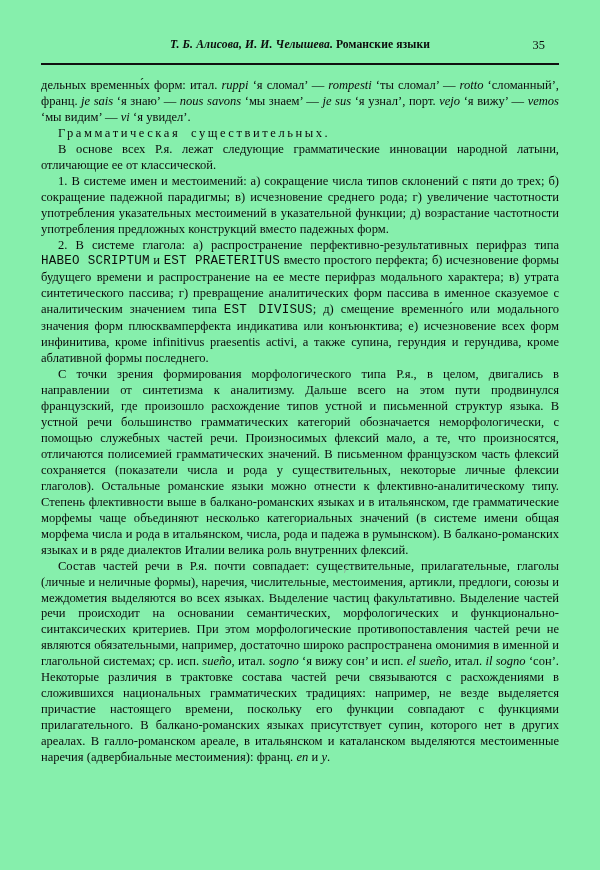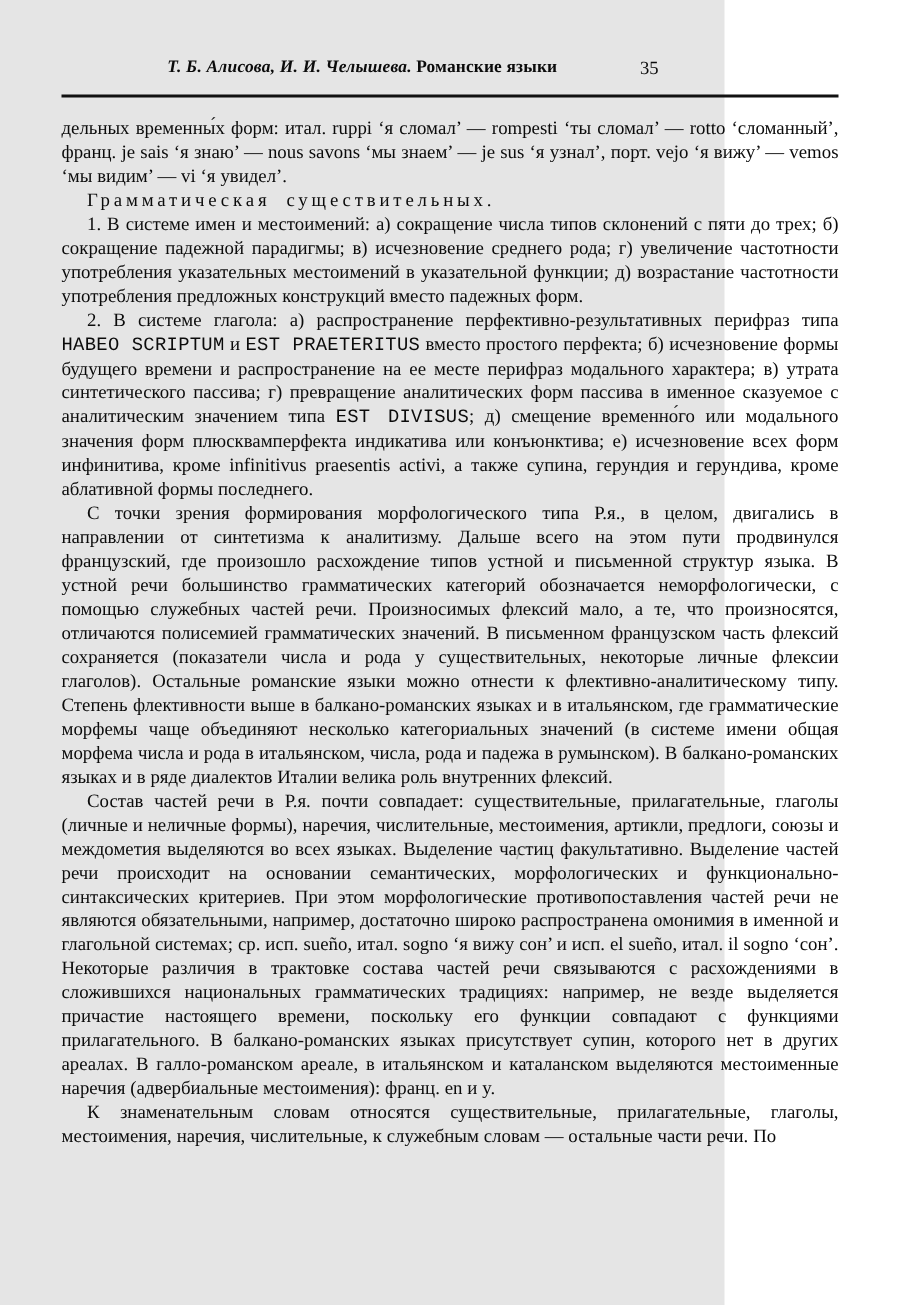--- a/index.html
+++ b/index.html
@@ -9,23 +9,23 @@
   }
   body {
     width: 600px;
     height: 870px;
     font-family: "Liberation Serif", "DejaVu Serif", serif;
     color: #0b0b0b;
     overflow: hidden;
   }
   .page {
     position: relative;
-    width: 483px;
+    width: 600px;
     height: 870px;
-    background: #e5e5e5;
+    background: #86efac;
     box-sizing: border-box;
     padding: 0;
   }
   
   .runhead {
     position: absolute;
     top: 38px;
     left: 41px;
     right: 41px;
     height: 18px;
@@ -45,21 +45,21 @@
     font-style: italic;
     font-weight: 600;
     letter-spacing: 0.15px;
   }
   .runhead-title {
     font-weight: 700;
     letter-spacing: 0.1px;
   }
   .runhead-page {
     position: absolute;
-    right: 3px;
+    right: 14px;
     top: 0;
     font-size: 12.4px;
     font-weight: 400;
     font-style: normal;
   }
   .rule {
     position: absolute;
     top: 63px;
     left: 41px;
     width: 518px;
@@ -87,21 +87,21 @@
   }
   p.spaced-head {
     margin: 0;
     font-size: 12.55px;
     line-height: 15.95px;
     text-indent: 17px;
     letter-spacing: 2.55px;
     text-align: left;
     word-spacing: 5px;
   }
-  .it { }
+  .it { font-style: italic; }
   .caps-lat { font-style: normal; letter-spacing: 0.2px; font-family: Liberation Mono, monospace; }
   .lat { font-style: normal; }
   
   .speck {
     position: absolute;
     left: 345px;
     top: 566px;
     width: 1px;
     height: 7px;
     background: #9a9a9a;
@@ -123,28 +123,28 @@
   </div>
 
   <div class="rule"></div>
 
   <div class="body-col">
 
     <p class="para">дельных временны́х форм: итал. <span class="it">ruppi</span> ‘я сломал’ — <span class="it">rompesti</span> ‘ты сломал’ — <span class="it">rotto</span> ‘сломанный’, франц. <span class="it">je sais</span> ‘я знаю’ — <span class="it">nous savons</span> ‘мы знаем’ — <span class="it">je sus</span> ‘я узнал’, порт. <span class="it">vejo</span> ‘я вижу’ — <span class="it">vemos</span> ‘мы видим’ — <span class="it">vi</span> ‘я увидел’.</p>
 
     <p class="spaced-head">Грамматическая существительных.</p>
 
+    <p class="para indent">В основе всех Р.я. лежат следующие грамматические инновации народной латыни, отличающие ее от классической.</p>
 
     <p class="para indent">1. В системе имен и местоимений: а) сокращение числа типов склонений с пяти до трех; б) сокращение падежной парадигмы; в) исчезновение среднего рода; г) увеличение частотности употребления указательных местоимений в указательной функции; д) возрастание частотности употребления предложных конструкций вместо падежных форм.</p>
 
     <p class="para indent">2. В системе глагола: а) распространение перфективно-результативных перифраз типа <span class="caps-lat">HABEO SCRIPTUM</span> и <span class="caps-lat">EST PRAETERITUS</span> вместо простого перфекта; б) исчезновение формы будущего времени и распространение на ее месте перифраз модального характера; в) утрата синтетического пассива; г) превращение аналитических форм пассива в именное сказуемое с аналитическим значением типа <span class="caps-lat">EST DIVISUS</span>; д) смещение временно́го или модального значения форм плюсквамперфекта индикатива или конъюнктива; е) исчезновение всех форм инфинитива, кроме <span class="lat">infinitivus praesentis activi</span>, а также супина, герундия и герундива, кроме аблативной формы последнего.</p>
 
     <p class="para indent">С точки зрения формирования морфологического типа Р.я., в целом, двигались в направлении от синтетизма к аналитизму. Дальше всего на этом пути продвинулся французский, где произошло расхождение типов устной и письменной структур языка. В устной речи большинство грамматических категорий обозначается неморфологически, с помощью служебных частей речи. Произносимых флексий мало, а те, что произносятся, отличаются полисемией грамматических значений. В письменном французском часть флексий сохраняется (показатели числа и рода у существительных, некоторые личные флексии глаголов). Остальные романские языки можно отнести к флективно-аналитическому типу. Степень флективности выше в балкано-романских языках и в итальянском, где грамматические морфемы чаще объединяют несколько категориальных значений (в системе имени общая морфема числа и рода в итальянском, числа, рода и падежа в румынском). В балкано-романских языках и в ряде диалектов Италии велика роль внутренних флексий.</p>
 
     <p class="para indent">Состав частей речи в Р.я. почти совпадает: существительные, прилагательные, глаголы (личные и неличные формы), наречия, числительные, местоимения, артикли, предлоги, союзы и междометия выделяются во всех языках. Выделение частиц факультативно. Выделение частей речи происходит на основании семантических, морфологических и функционально-синтаксических критериев. При этом морфологические противопоставления частей речи не являются обязательными, например, достаточно широко распространена омонимия в именной и глагольной системах; ср. исп. <span class="it">sueño</span>, итал. <span class="it">sogno</span> ‘я вижу сон’ и исп. <span class="it">el sueño</span>, итал. <span class="it">il sogno</span> ‘сон’. Некоторые различия в трактовке состава частей речи связываются с расхождениями в сложившихся национальных грамматических традициях: например, не везде выделяется причастие настоящего времени, поскольку его функции совпадают с функциями прилагательного. В балкано-романских языках присутствует супин, которого нет в других ареалах. В галло-романском ареале, в итальянском и каталанском выделяются местоименные наречия (адвербиальные местоимения): франц. <span class="it">en</span> и <span class="it">y</span>.</p>
 
-    <p class="para indent">К знаменательным словам относятся существительные, прилагательные, глаголы, местоимения, наречия, числительные, к служебным словам — остальные части речи. По</p>
 
   </div>
 
   <div class="speck"></div>
 
 </div>
 
 </body></html>

